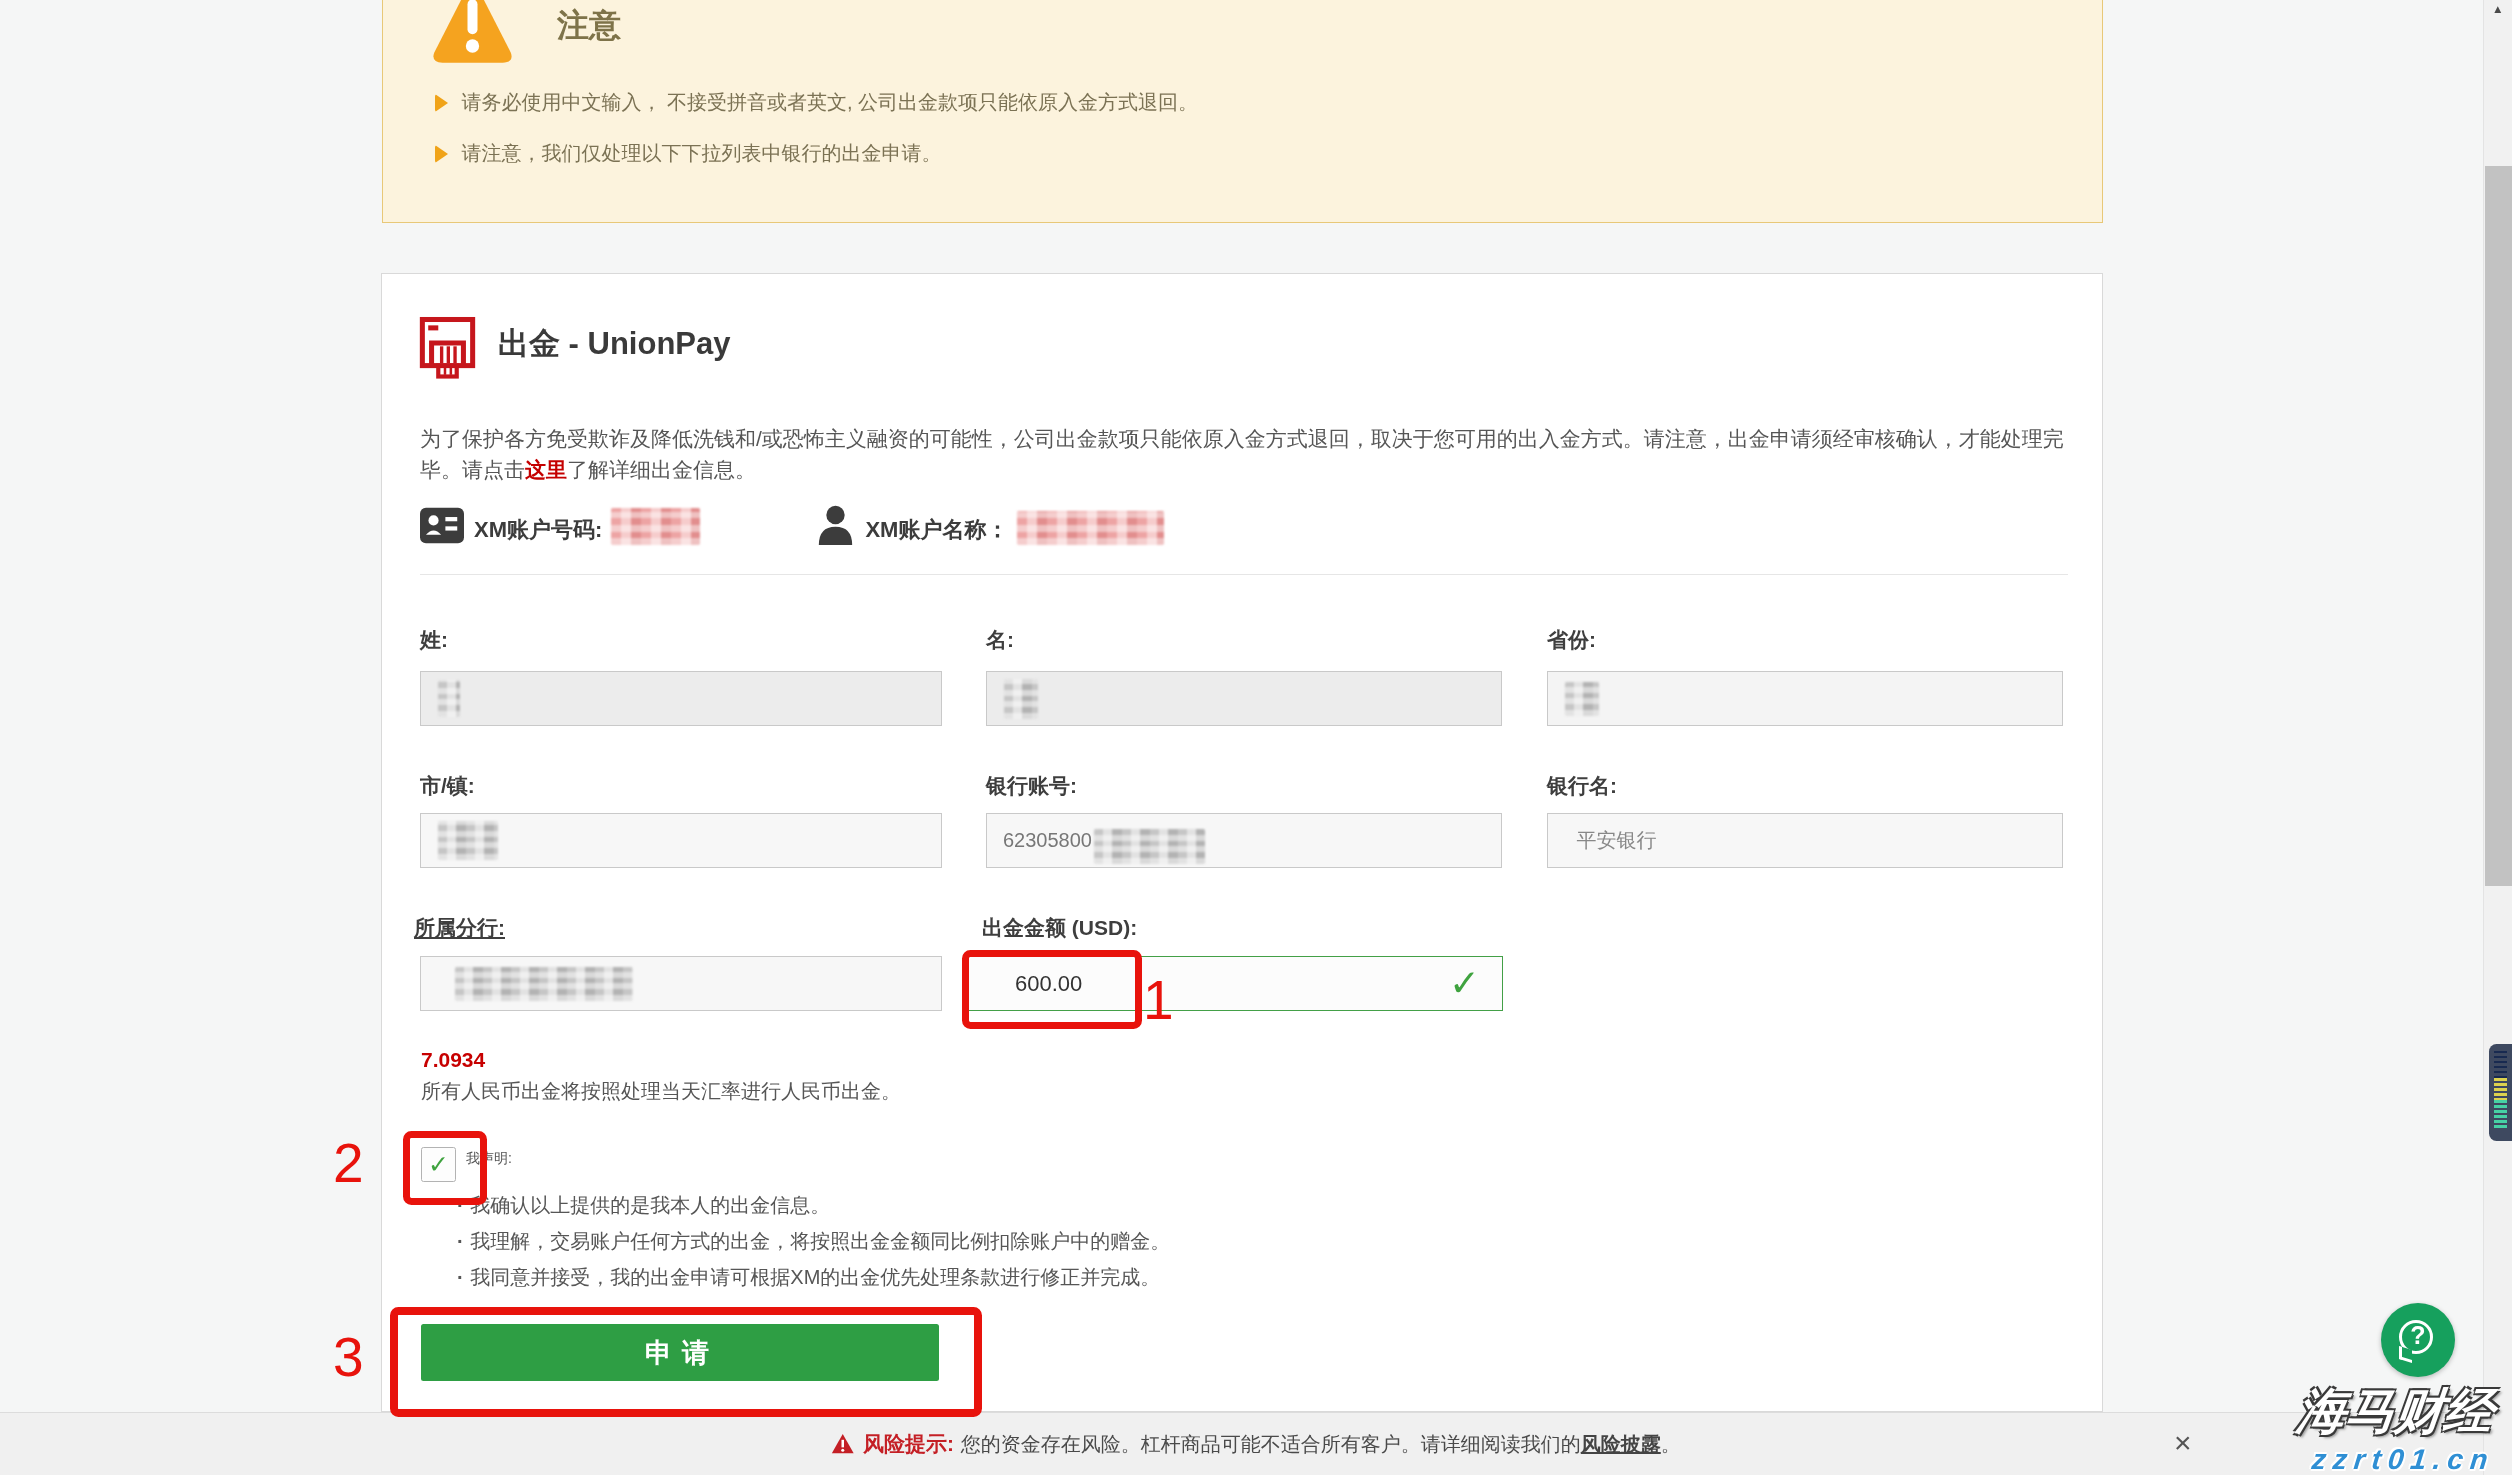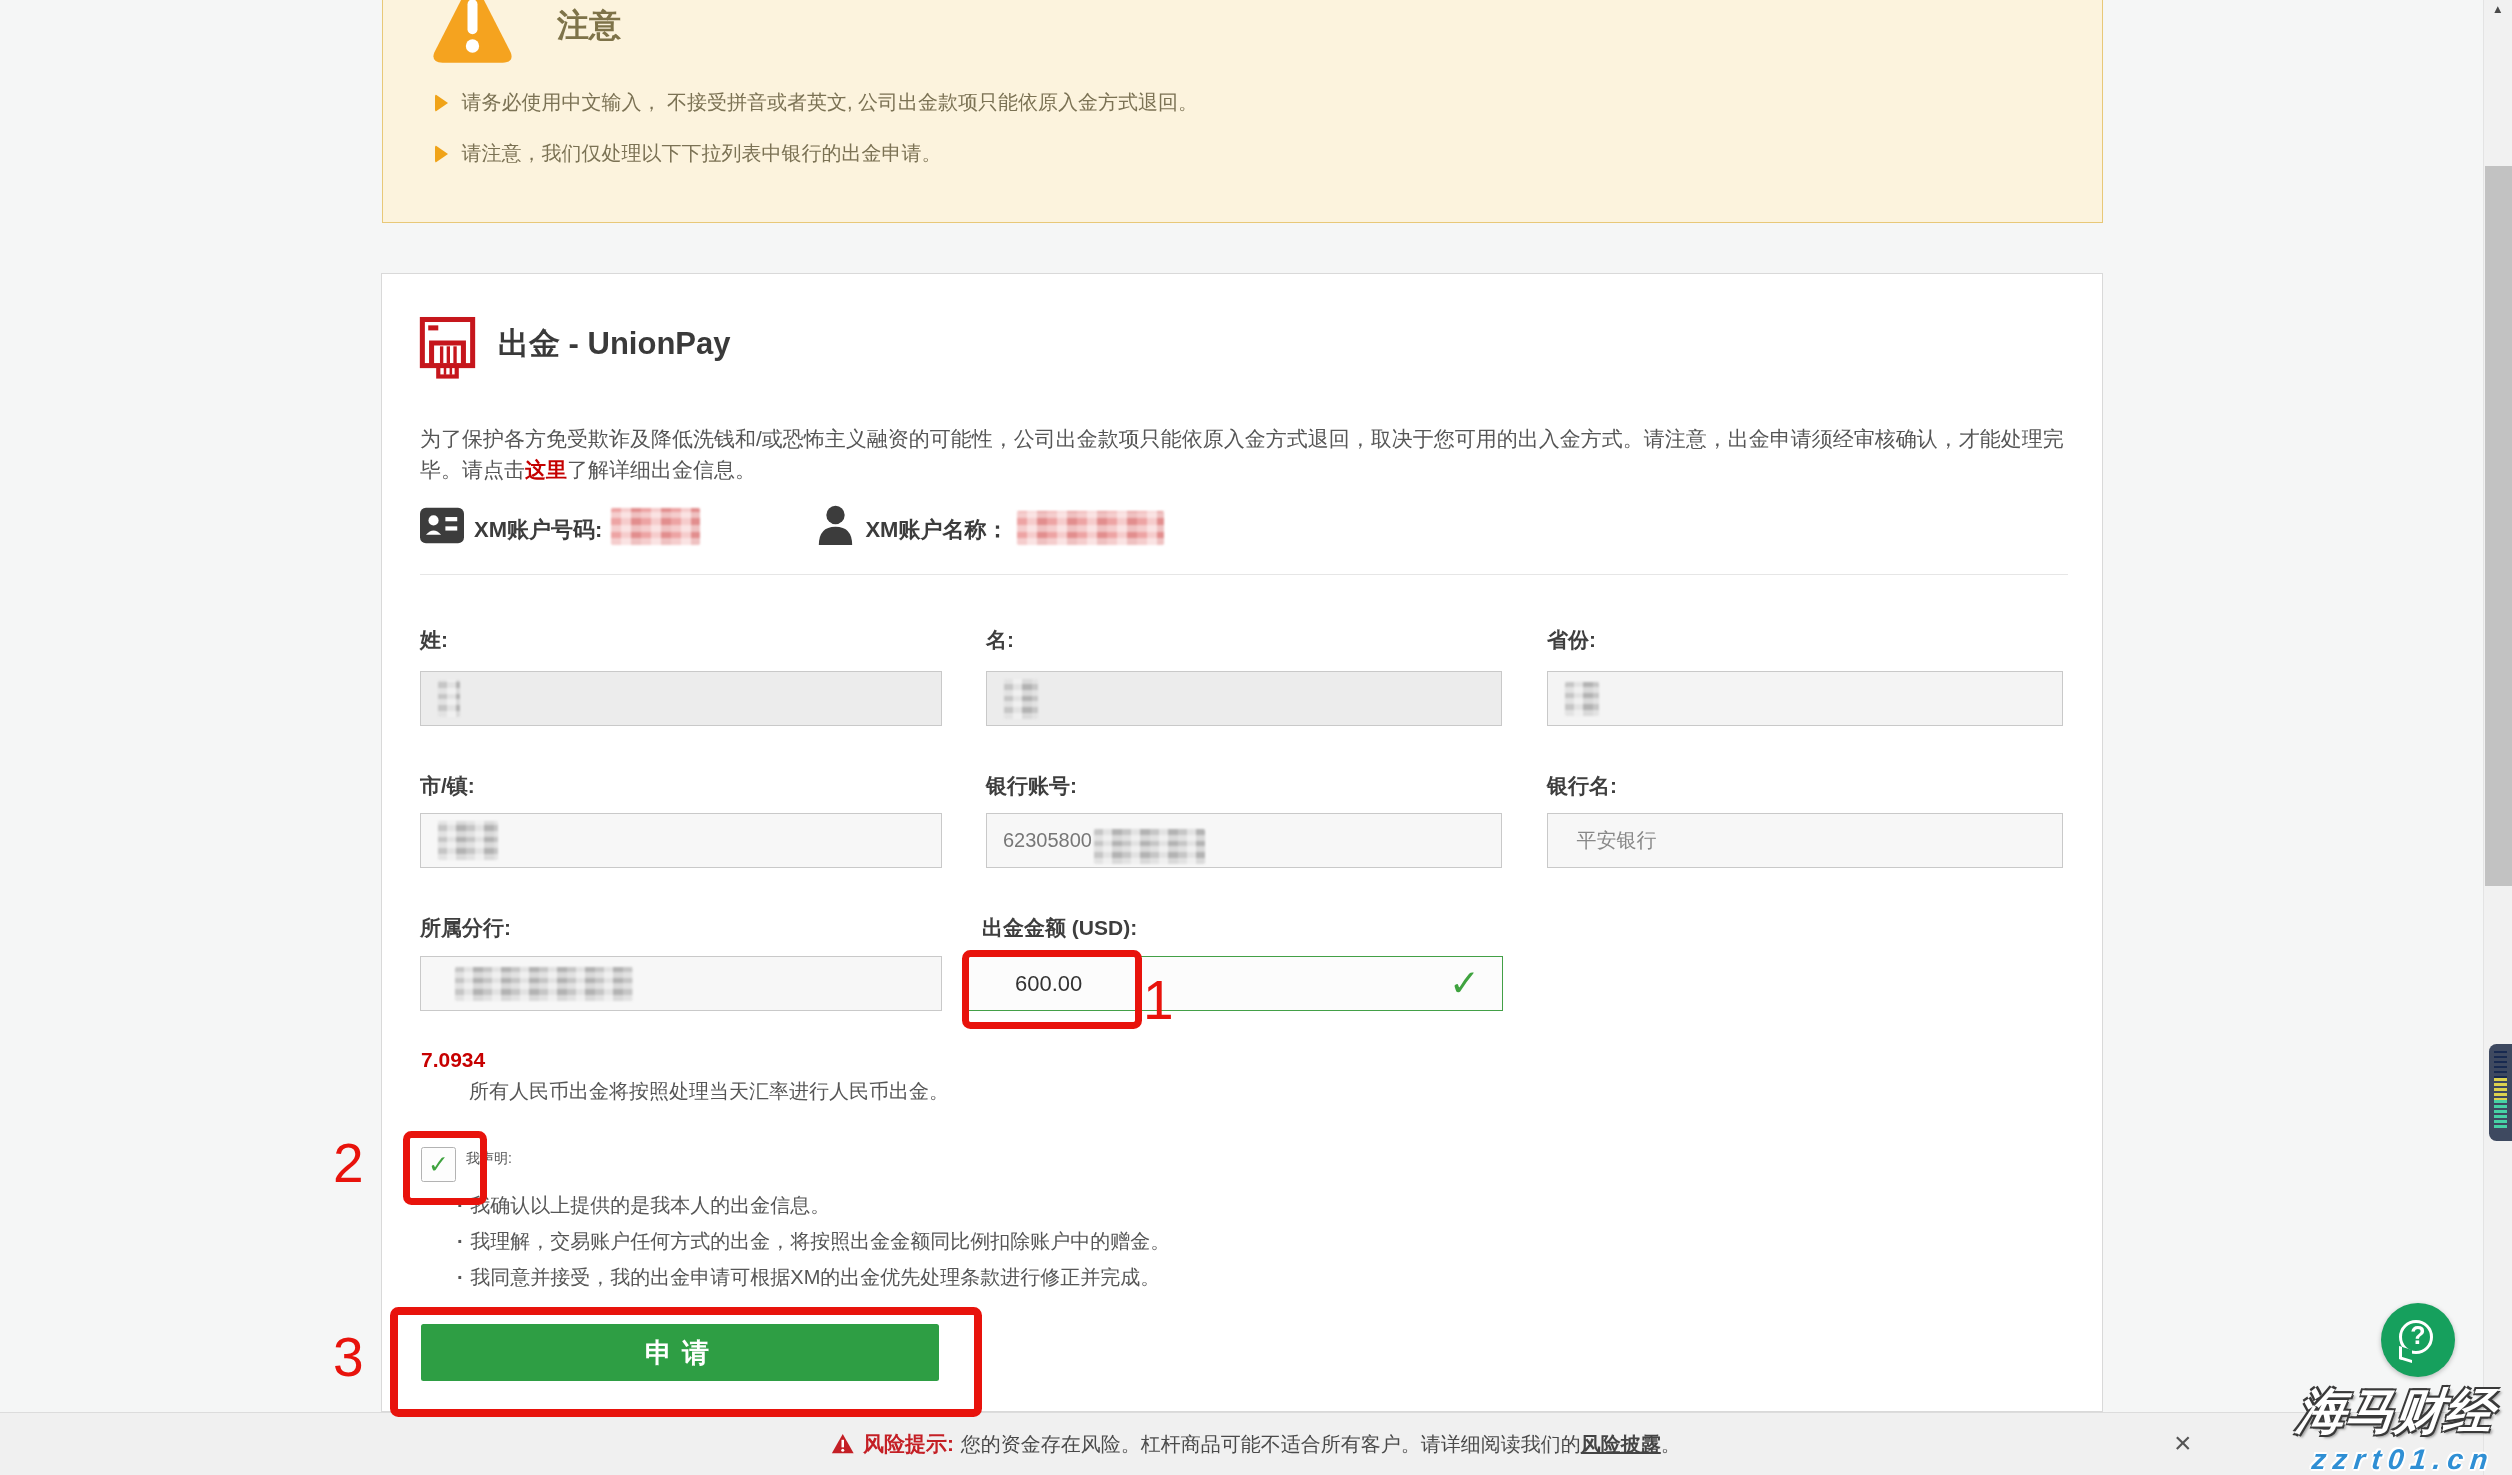--- a/index.html
+++ b/index.html
@@ -41,21 +41,21 @@
   .redact.gray{background-image:
       repeating-linear-gradient(0deg, rgba(255,255,255,.5) 0 5.9px, rgba(255,255,255,0) 5.9px 11.7px),
       repeating-linear-gradient(90deg,#c6c6c6 0 9.2px,#e2e2e2 9.2px 18.4px,#b3b3b3 18.4px 28px);}
 
   .amount-field{position:absolute;left:586px;top:682px;width:535px;height:55px;background:#fcfcfc;
         border:0.8px solid #43a047;box-sizing:border-box;display:flex;align-items:center;}
   .amount-value{font-size:22px;color:#333;margin-left:46px;}
   .amount-check{position:absolute;right:22px;font-size:37px;font-weight:bold;color:#3fa33f;line-height:1;}
 
   .rate{position:absolute;left:39px;top:774px;font-size:21px;font-weight:bold;color:#c70000;}
-  .rate-note{position:absolute;left:39px;top:804px;font-size:20px;color:#565656;margin-left:48px;}
+  .rate-note{position:absolute;left:39px;top:804px;font-size:20px;color:#565656;}
 
   .checkbox{position:absolute;left:39px;top:873px;width:35px;height:35px;background:#fdfdfd;
         border:0.8px solid #b3b3b3;border-radius:2.5px;box-sizing:border-box;
         display:flex;align-items:center;justify-content:center;}
   .checkbox span{font-size:25px;font-weight:bold;color:#3fa33f;line-height:1;}
   .decl-label{position:absolute;left:84px;top:876px;font-size:14px;color:#565656;}
   .decl-item{position:absolute;left:75px;font-size:20px;color:#565656;}
   .decl-item::before{content:"·";margin-right:6.7px;font-weight:bold;}
 
   .apply-btn{position:absolute;left:39px;top:1050px;width:518px;height:57px;background:#2e9e44;
@@ -190,21 +190,21 @@
       <span class="redact gray" style="width:60px;height:39px;"></span>
     </div>
     <div class="field col2 plain" style="top:539px;padding-left:16px;">
       <span class="field-text">62305800</span>
       <span class="redact gray" style="width:111px;height:35px;margin-left:1.7px;margin-top:11.7px;"></span>
     </div>
     <div class="field col3 plain" style="top:539px;padding-left:28.5px;">
       <span class="field-text" style="color:#888;">平安银行</span>
     </div>
 
-    <div class="label" style="left:38px;top:640px;">所属分行:</div>
+    <div class="label" style="left:32px;top:640px;text-decoration:underline;">所属分行:</div>
     <div class="label" style="left:600px;top:640px;">出金金额 (USD):</div>
     <div class="field plain" style="left:38px;top:682px;padding-left:34px;">
       <span class="redact gray" style="width:178px;height:34px;"></span>
     </div>
     <div class="amount-field">
       <span class="amount-value">600.00</span>
       <span class="amount-check">✓</span>
     </div>
 
     <div class="rate">7.0934</div>

